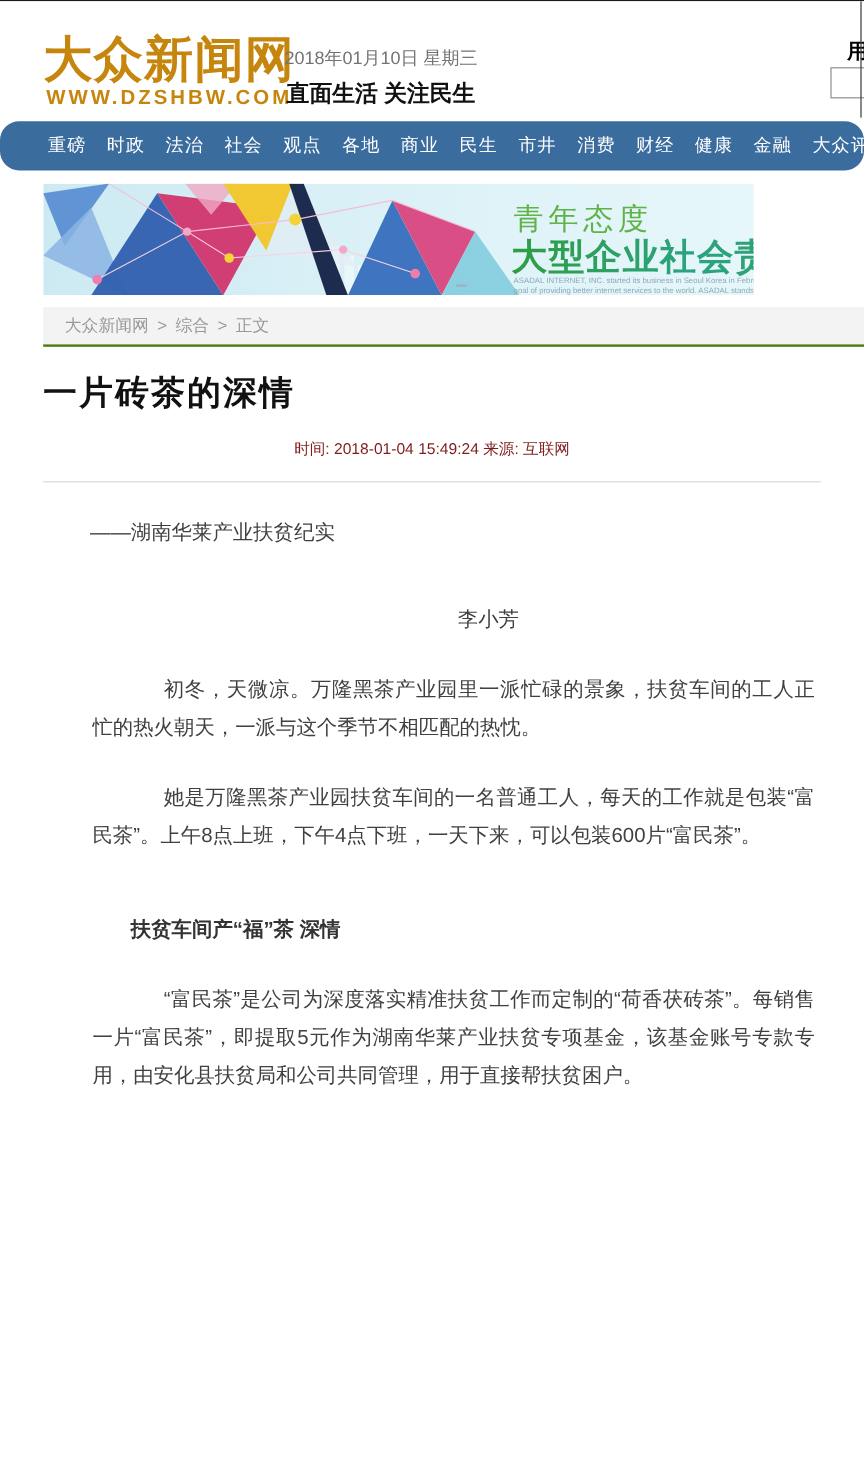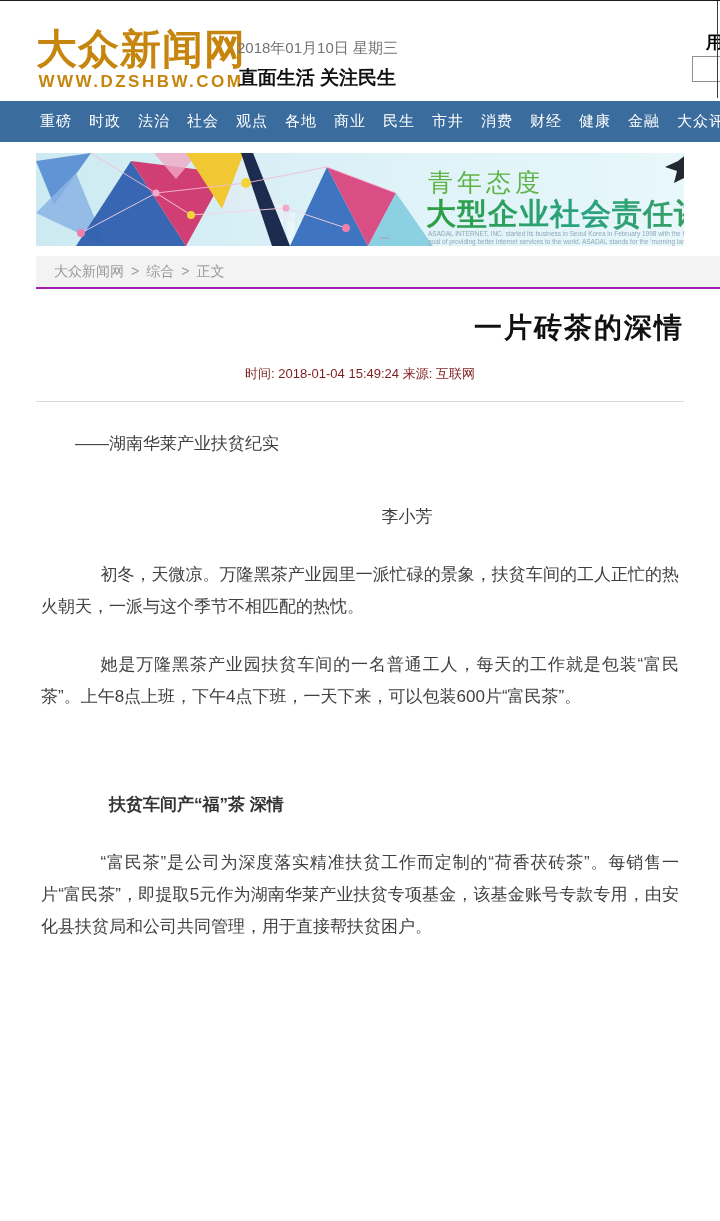--- a/index.html
+++ b/index.html
@@ -19,44 +19,44 @@
   .header-date-block { position:absolute; left:237px; top:38px; }
   .header-date { font-size:15px; color:#737373; }
   .header-slogan { font-size:19px; font-weight:bold; color:#111; margin-top:7px;text-align:center; }
   .corner-frag { position:absolute; left:706px; top:30px; font-size:17px; color:#000; font-weight:bold; }
   .corner-search { position:absolute; left:692px; top:55px; width:34px; height:26px;
     border:1px solid #8f8f8f; background:#fff; }
 
   
   .main-nav { position:absolute; left:0; top:100px; width:720px; height:41px;
     background:#3A6C9E; display:flex; align-items:center; padding-left:40px;
-    white-space:nowrap; overflow:hidden; }
+    white-space:nowrap; overflow:hidden;border-radius:16px; }
   .main-nav .nav-item { color:#fff; font-size:15px; margin-right:17px; cursor:pointer; flex:none; letter-spacing:1px; }
 
   
-  .banner { position:absolute; left:36px; top:152px; width:648px; height:93px; overflow:hidden; cursor:pointer; }
+  .banner { position:absolute; left:36px; top:152px; width:592px; height:93px; overflow:hidden; cursor:pointer; }
 
   
   .breadcrumb { position:absolute; left:36px; top:255px; width:684px; height:33px;
-    background:#F3F3F3; border-bottom:2px solid #a21caf; line-height:31px;
+    background:#F3F3F3; border-bottom:2px solid #4d7c0f; line-height:31px;
     padding-left:18px; font-size:14px; color:#999; }
   .breadcrumb .crumb { color:#999; cursor:pointer; }
   .breadcrumb .sep { margin:0 7px; color:#999; }
 
   
   .article { position:absolute; left:36px; top:300px; width:648px; }
-  .article-title { text-align:right; font-size:28px; font-weight:bold; color:#111;
+  .article-title { text-align:left; font-size:28px; font-weight:bold; color:#111;
     font-family:"Liberation Serif","DejaVu Serif",serif; letter-spacing:2px; margin-top:8px; }
   .article-meta { text-align:center; font-size:13px; color:#7f1d1d; margin-top:18px; }
   .article-divider { border:none; border-top:1px solid #d9d9d9; margin-top:18px; }
   .article-body { padding:26px 5px 0 5px; font-size:17px; color:#404040; line-height:32px; }
   .article-body .sub-title { text-indent:2em; }
   .article-body .author { text-align:center; padding-left:94px; margin-top:41px; }
-  .article-body p.para { text-indent:3.5em; text-align:justify; margin-top:26px; }
-  .article-body .section-heading { font-weight:bold; color:#333; text-indent:4em; margin-top:76px; }
+  .article-body p.para { text-indent:3.5em; text-align:justify; margin-top:26px;margin-left:36px; }
+  .article-body .section-heading { font-weight:bold; color:#333; text-indent:4em; margin-top:46px; }
 </style>
 </head>
 <body>
 
 <div class="site-header">
   <div class="logo">
     <div class="logo-title">大众新闻网</div>
     <div class="logo-url">WWW.DZSHBW.COM</div>
   </div>
   <div class="header-date-block">

